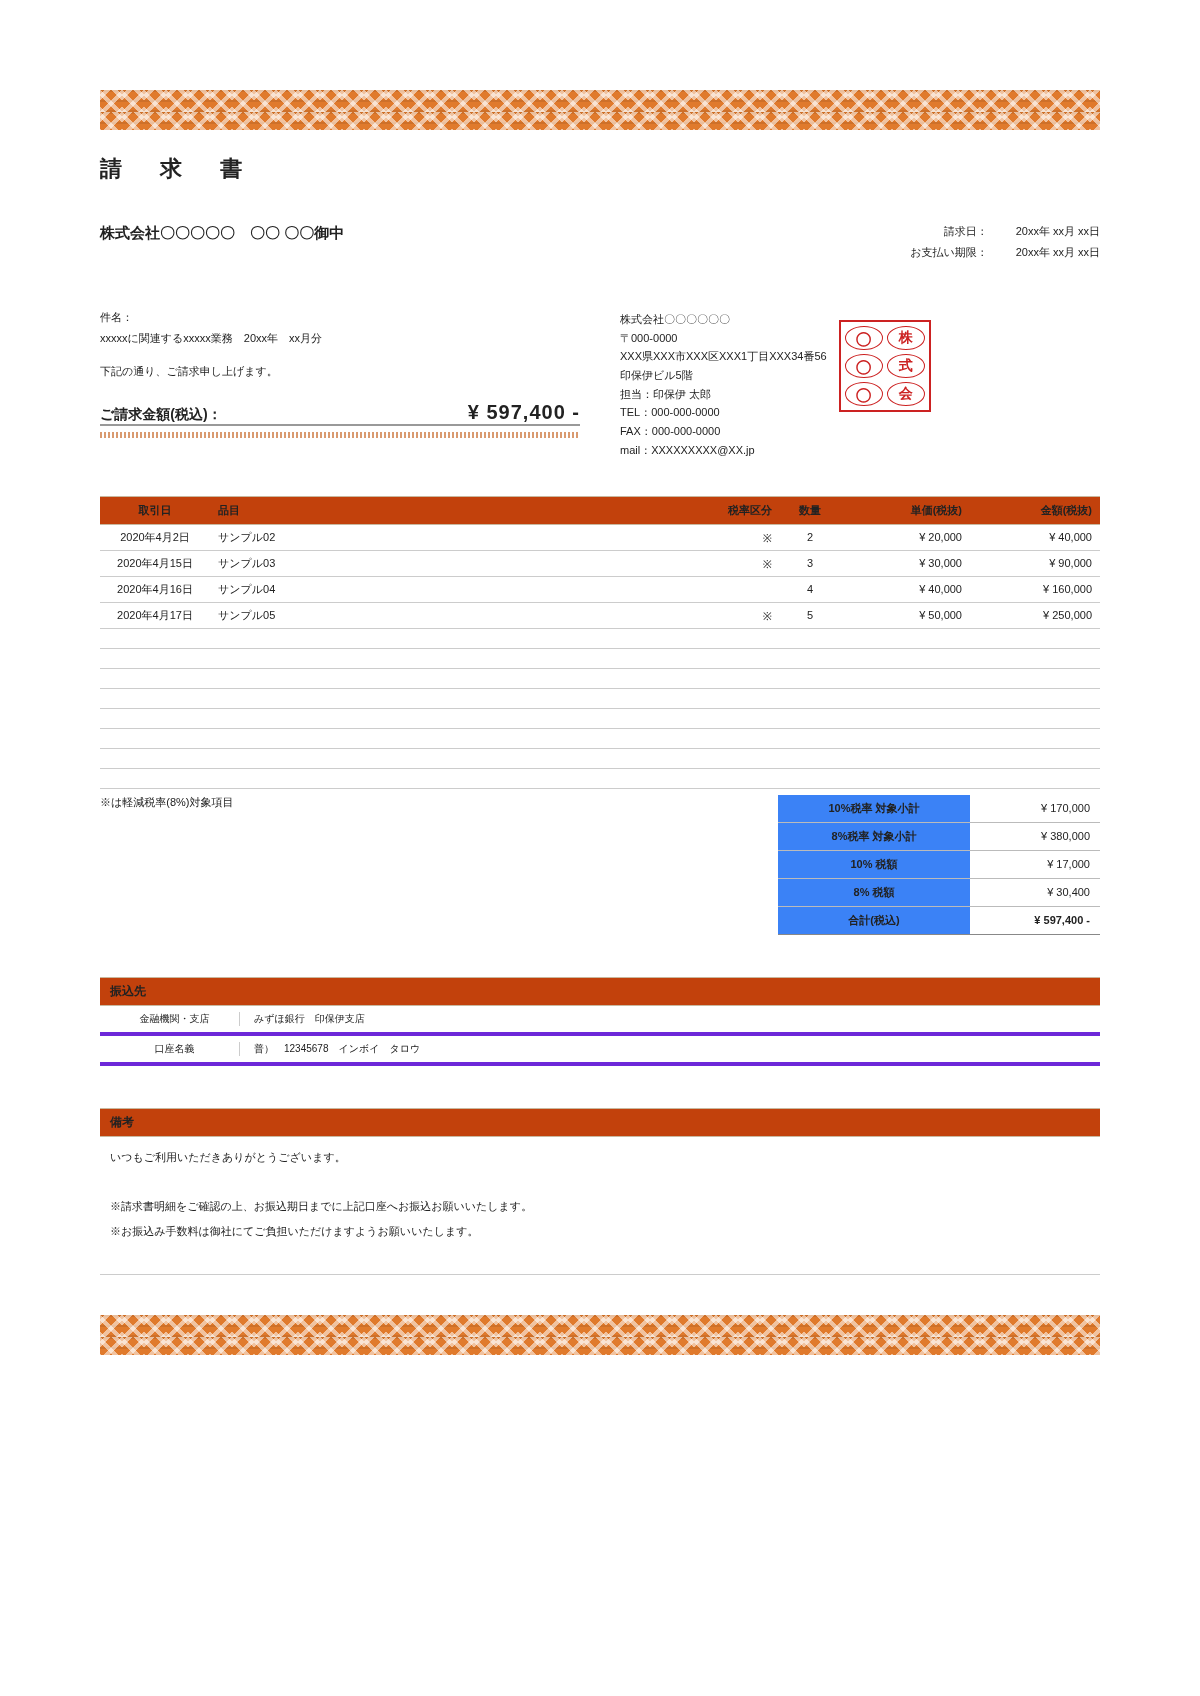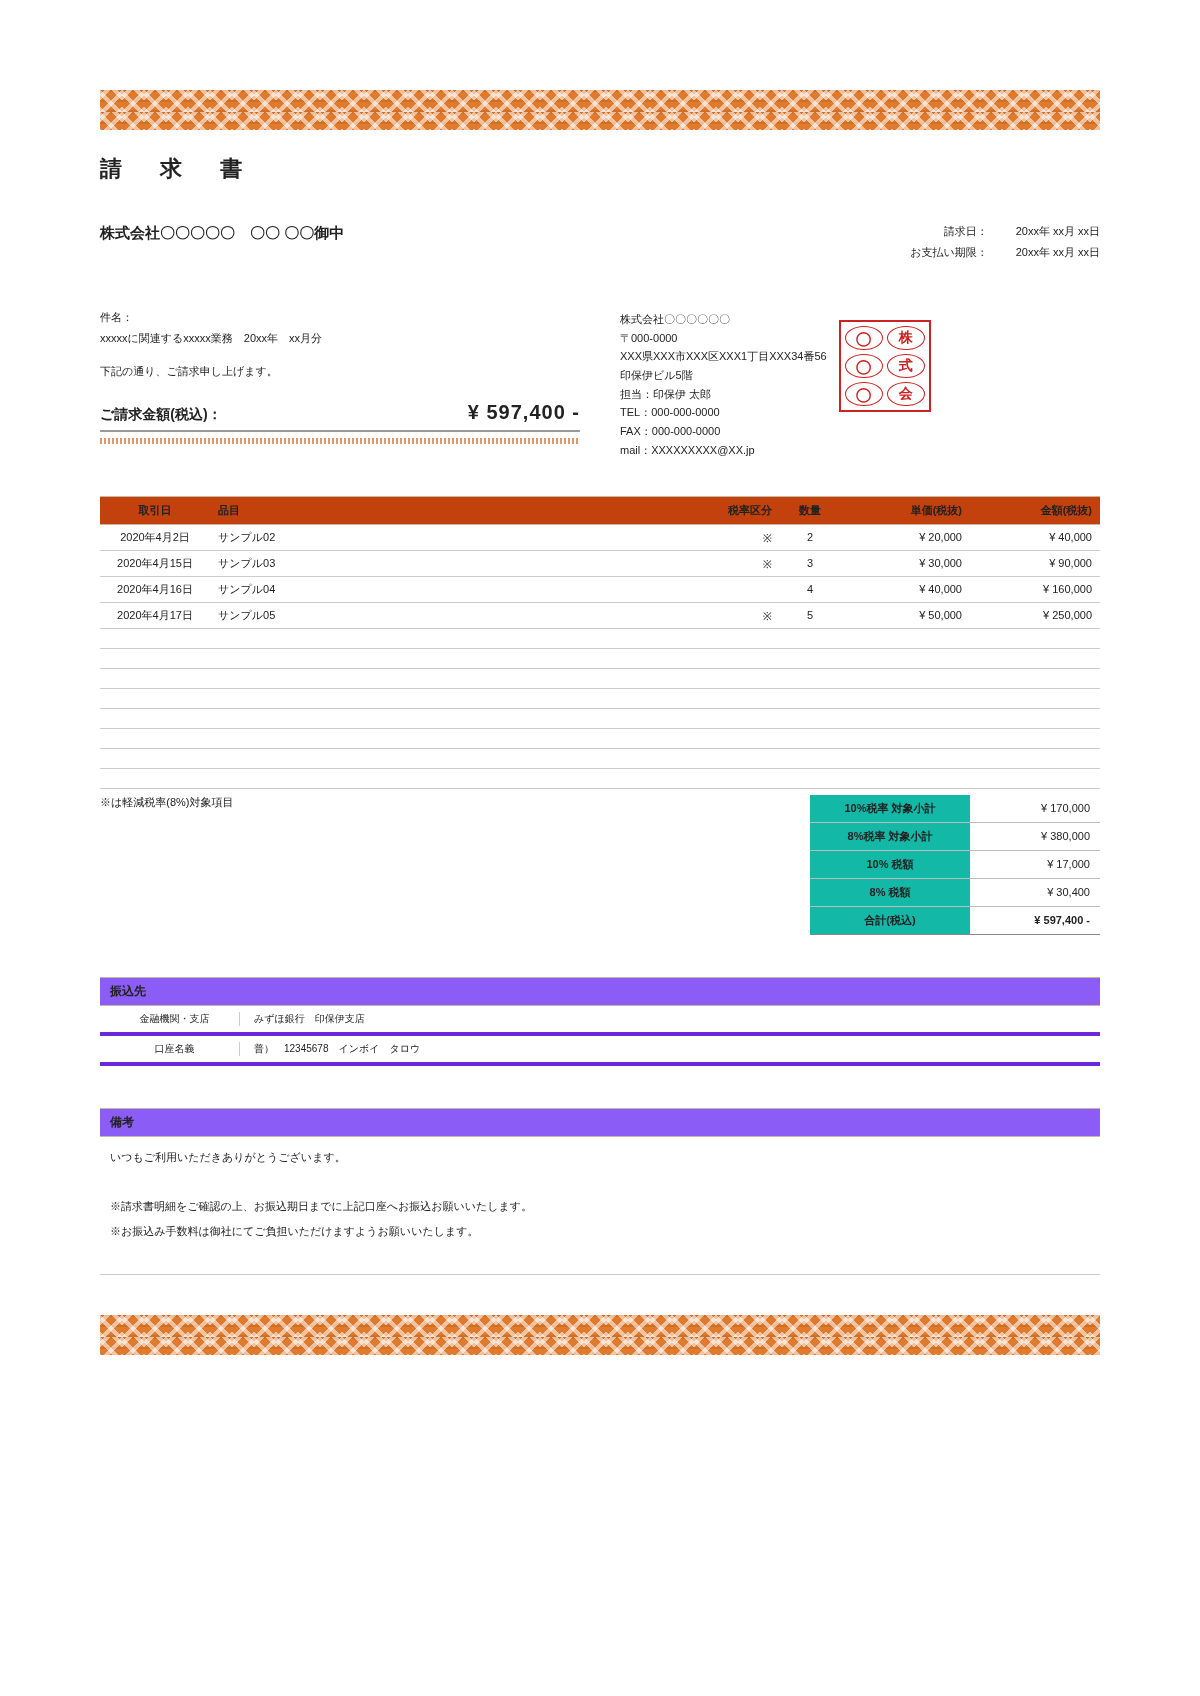--- a/index.html
+++ b/index.html
@@ -53,21 +53,20 @@
   }
   .mid-left { width: 480px; }
   .subject-label { font-size: 11px; margin-bottom: 6px; }
   .subject { font-size: 11px; margin-bottom: 18px; }
   .intro { font-size: 11px; margin-bottom: 22px; }
   .total-line {
     display: flex;
     justify-content: space-between;
     align-items: baseline;
     border-bottom: 2px solid #999;
-    padding-bottom: 6px;
     margin-bottom: 6px;
   }
   .total-label { font-size: 14px; font-weight: 700; }
   .total-val { font-size: 20px; font-weight: 700; letter-spacing: 1px; }
   .dotted {
     height: 6px;
     background-image: repeating-linear-gradient(90deg, #d99a70 0 2px, transparent 2px 4px);
   }
   .mid-right {
     flex: 1;
@@ -129,28 +128,28 @@
   .summary-note { font-size: 11px; }
   .summary-tbl {
     margin-left: auto;
     border-collapse: collapse;
     font-size: 11px;
   }
   .summary-tbl td {
     border-bottom: 1px solid #bbb;
     padding: 6px 10px;
   }
-  .summary-tbl td.lab { width: 160px; text-align: center; font-weight: 600; background: #14b8a6; }
+  .summary-tbl td.lab { width: 192px; text-align: center; font-weight: 600; background: #3b82f6; }
   .summary-tbl td.val { width: 130px; text-align: right; }
   .summary-tbl tr.final td { border-top: 1.5px solid #888; border-bottom: 1.5px solid #888; font-weight: 700; }
   .section {
     margin-top: 42px;
   }
   .sec-head {
-    background: #8b5cf6;
+    background: #c2410c;
     border-top: 1px solid #c9b89f;
     border-bottom: 1px solid #c9b89f;
     padding: 5px 10px;
     font-weight: 600;
     font-size: 12px;
   }
   .bank-row {
     display: grid;
     grid-template-columns: 130px 1fr;
     border-bottom: 4px solid #6d28d9;

